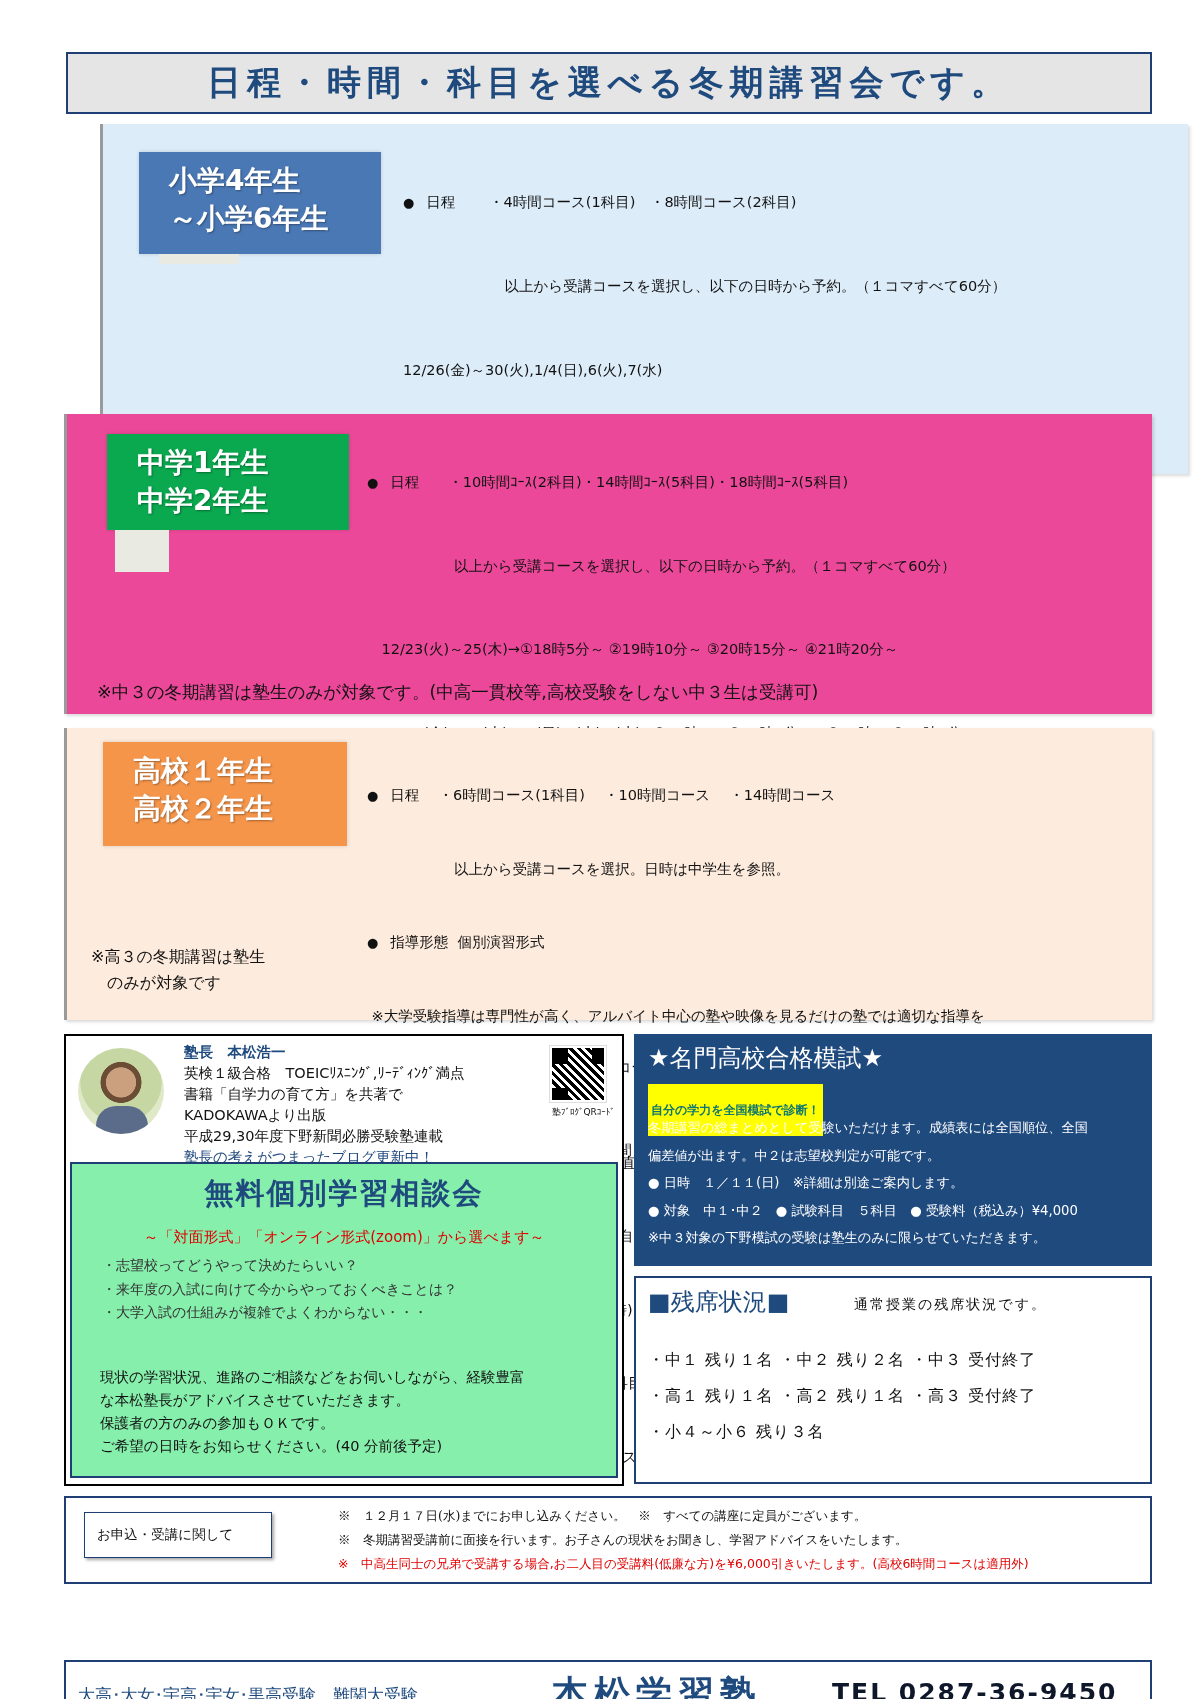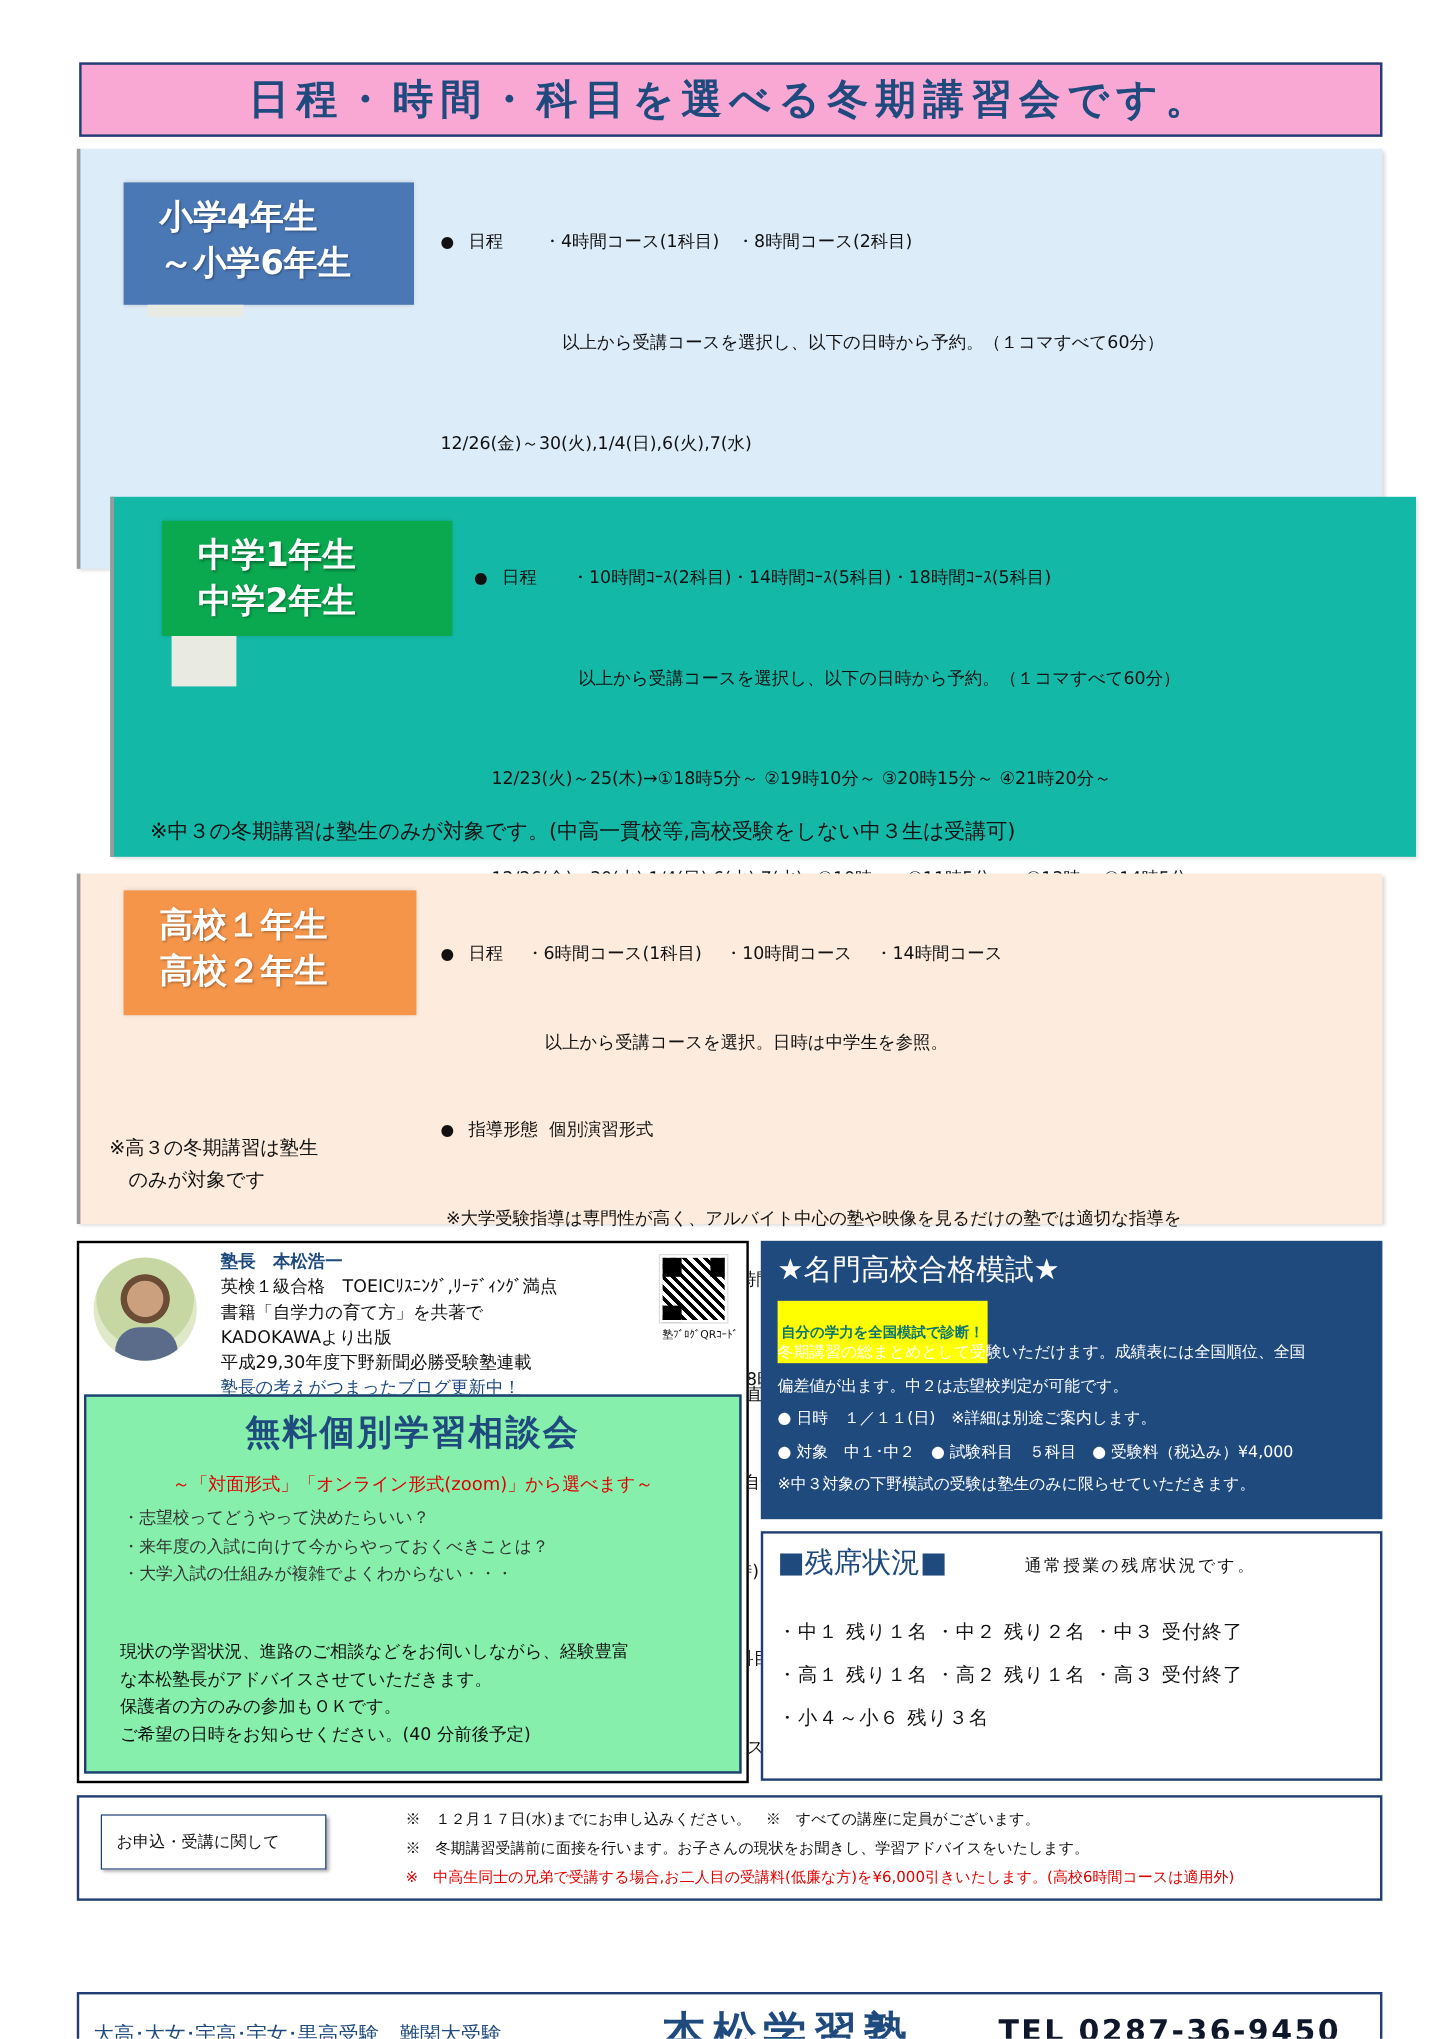--- a/index.html
+++ b/index.html
@@ -4,32 +4,32 @@
 <style>
   * { box-sizing: border-box; margin: 0; padding: 0; }
   body {
     width: 1200px; height: 1699px; background: #ffffff;
     font-family: "DejaVu Sans", "Liberation Sans", sans-serif;
     color: #111; position: relative; overflow: hidden;
   }
   .abs { position: absolute; }
   .title-box {
     left: 66px; top: 52px; width: 1086px; height: 62px;
-    border: 2px solid #1f3f74; background: #f9a8d4;
+    border: 2px solid #1f3f74; background: #e5e5e5;
     display: flex; align-items: center; justify-content: center;
   }
   .title-box span {
     font-size: 34px; font-weight: bold; color: #1f4a7e; letter-spacing: 6px;
   }
   .section {
     left: 64px; width: 1088px; border-left: 3px solid #9a9a9a;
     box-shadow: 2px 2px 3px rgba(0,0,0,0.15);
   }
-  .sec1 { top: 124px; height: 350px; background: #ddecf9; }
-  .sec2 { top: 414px; height: 300px; background: #14b8a6; margin-left: 28px; }
+  .sec1 { top: 124px; height: 350px; background: #ddecf9; margin-left: 36px; }
+  .sec2 { top: 414px; height: 300px; background: #ec4899; }
   .sec3 { top: 728px; height: 292px; background: #fdebdd; }
   .grade-label {
     position: absolute; color: #fff; font-weight: bold; font-size: 28px;
     line-height: 38px; padding: 10px 0 0 30px;
     text-shadow: 1px 1px 2px rgba(0,0,0,0.35);
     box-shadow: 0 0 4px rgba(0,0,0,0.15);
   }
   .g1 { left: 36px; top: 28px; width: 242px; height: 102px; background: #4a78b5; }
   .g2 { left: 40px; top: 20px; width: 242px; height: 96px; background: #0aa84f; }
   .g3 { left: 36px; top: 14px; width: 244px; height: 104px; background: #f5954a; }

